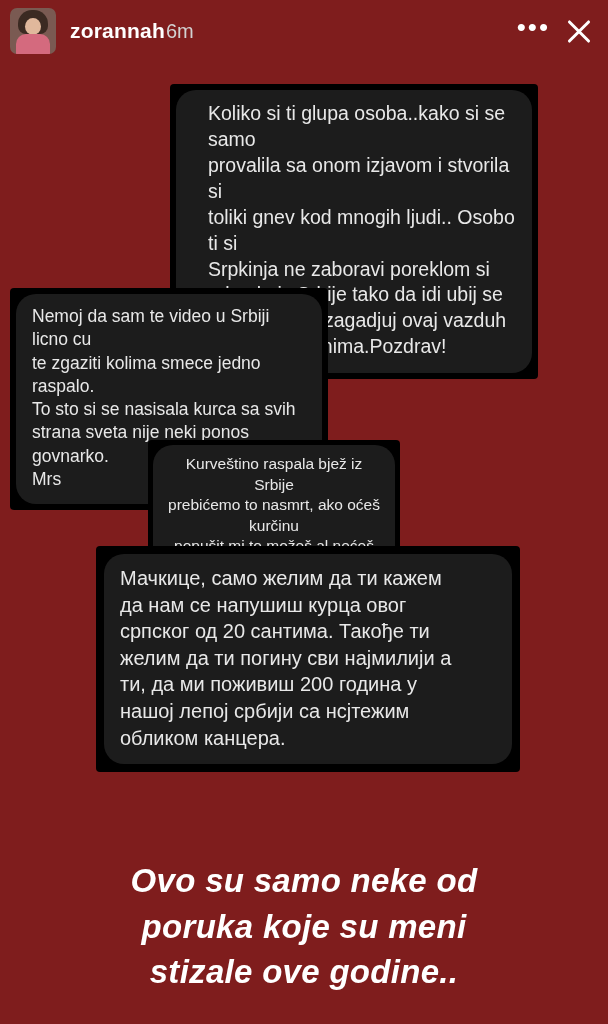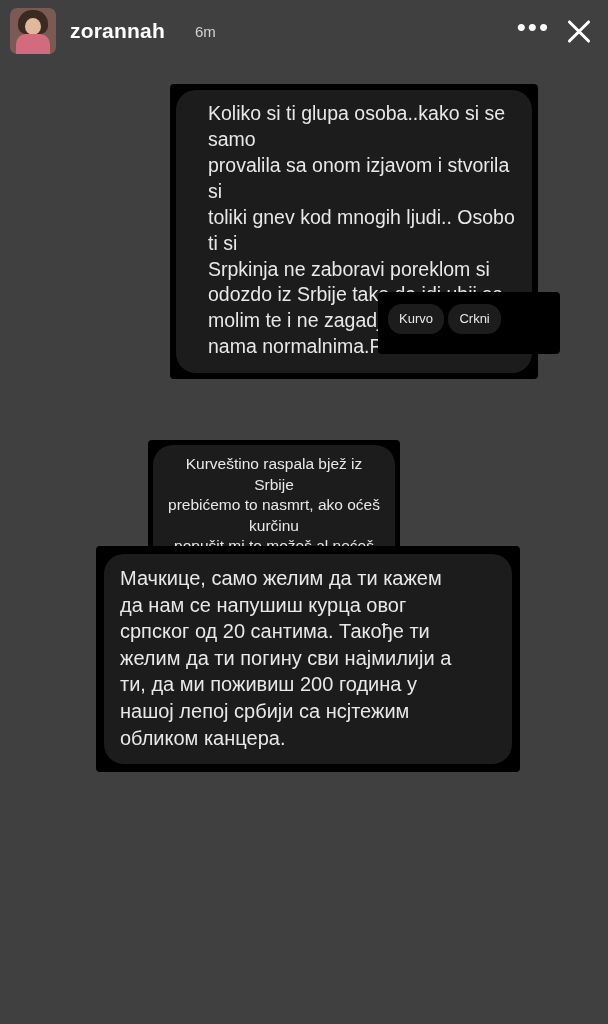--- a/index.html
+++ b/index.html
@@ -7,21 +7,21 @@
     width: 608px;
     height: 1024px;
     background: #262626;
     font-family: "Liberation Sans", sans-serif;
     overflow: hidden;
   }
   #story {
     position: relative;
     width: 608px;
     height: 1024px;
-    background: #404040;
+    background: #7f1d1d;
   }
 
   
   .header {
     position: absolute;
     top: 0; left: 0; right: 0;
     height: 62px;
     display: flex;
     align-items: center;
     padding: 0 14px 0 10px;
@@ -55,22 +55,22 @@
   }
   .username {
     color: #ffffff;
     font-size: 21px;
     font-weight: bold;
     margin-left: 14px;
     letter-spacing: .2px;
   }
   .timestamp {
     color: #d2d2d2;
-    font-size: 15px;
-    margin-left: 30px;
+    font-size: 20px;
+    margin-left: 1px;
   }
   .header-spacer { flex: 1 1 auto; }
   .dots {
     color: #ffffff;
     font-size: 26px;
     letter-spacing: 2px;
     line-height: 14px;
     padding: 0 14px 8px 0;
     cursor: pointer;
   }
@@ -164,37 +164,43 @@
   <div class="bubble-group grp1">
     <div class="bubble">Koliko si ti glupa osoba..kako si se samo
 provalila sa onom izjavom i stvorila si
 toliki gnev kod mnogih ljudi.. Osobo ti si
 Srpkinja ne zaboravi poreklom si
 odozdo iz Srbije tako da idi ubij se
 molim te i ne zagadjuj ovaj vazduh
 nama normalnima.Pozdrav!</div>
   </div>
 
-
-  <div class="bubble-group grp3">
-    <div class="bubble">Kurvo</div>
-    <div class="bubble">Crkni</div>
-  </div>
+  <div class="bubble-group grp2">
+    <div class="bubble">Nemoj da sam te video u Srbiji licno cu
+te zgaziti kolima smece jedno raspalo.
+To sto si se nasisala kurca sa svih
+strana sveta nije neki ponos govnarko.
+Mrs</div>
+  </div>
+
 
   <div class="bubble-group grp4">
     <div class="bubble">Kurveštino raspala bjež iz Srbije
 prebićemo to nasmrt, ako oćeš kurčinu
 popušit mi to možeš al nećeš ostat živa
 svakako</div>
   </div>
 
   <div class="bubble-group grp5">
     <div class="bubble">Мачкице, само желим да ти кажем
 да нам се напушиш курца овог
 српског од 20 сантима. Такође ти
 желим да ти погину сви најмилији а
 ти, да ми поживиш 200 година у
 нашој лепој србији са нсјтежим
 обликом канцера.</div>
   </div>
 
+  <div class="caption">Ovo su samo neke od
+poruka koje su meni
+stizale ove godine..</div>
 
 </div>
 
 </body></html>

